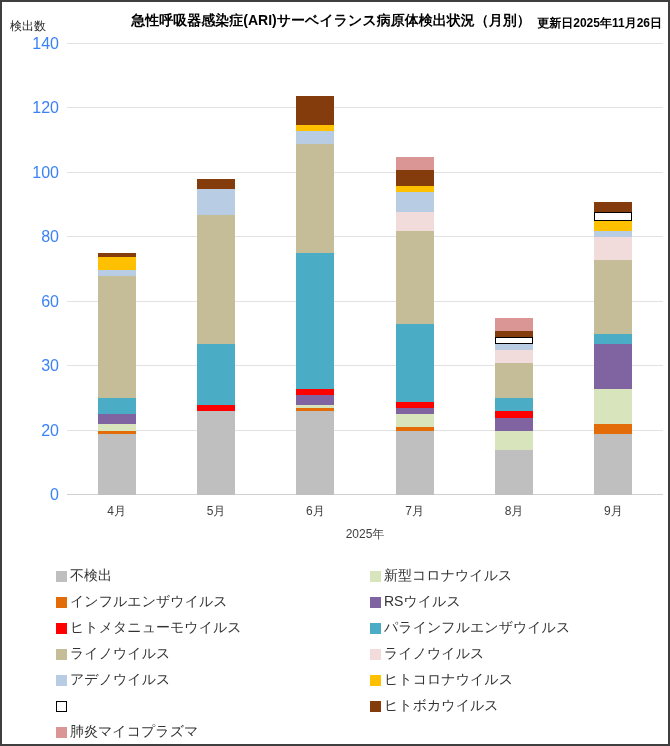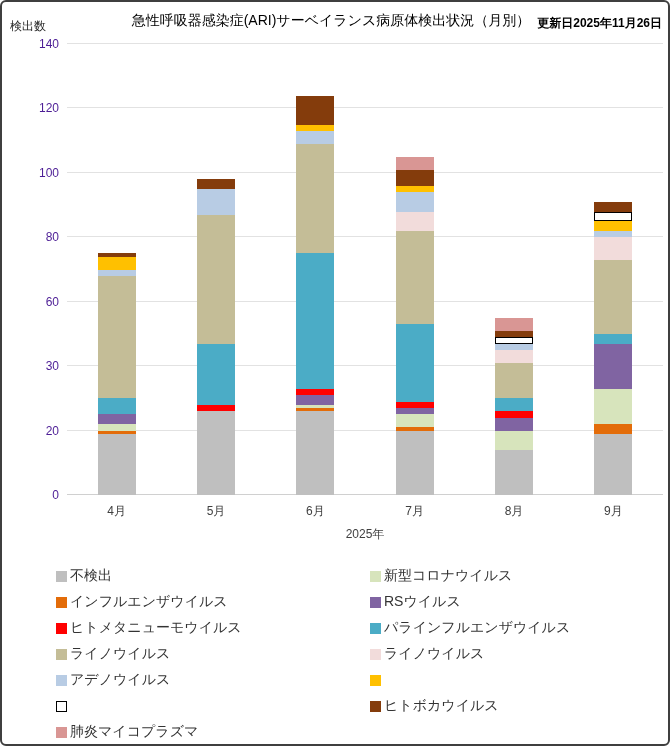--- a/index.html
+++ b/index.html
@@ -1,29 +1,29 @@
 <!DOCTYPE html>
 <html><head>
 <meta charset="utf-8">
 <style>
   html,body{margin:0;padding:0;background:#fff;}
   *{box-sizing:border-box;}
   body{font-family:"Liberation Sans","DejaVu Sans",sans-serif;}
   .frame{
     position:relative;width:670px;height:746px;background:#fff;
-    border:2px solid #3f3f3f;border-radius:6px;overflow:hidden;padding-left:16px;
+    border:2px solid #3f3f3f;border-radius:0;overflow:hidden;padding-left:16px;
   }
   .y-unit{position:absolute;left:8px;top:16px;font-size:12px;color:#262626;}
   .title{position:absolute;left:50%;top:10px;transform:translateX(-51%);
-    font-size:14px;font-weight:normal;color:#000;margin:0;white-space:nowrap;}
+    font-size:14px;font-weight:bold;color:#000;margin:0;white-space:nowrap;}
   .updated{position:absolute;right:6px;top:13px;font-size:12px;font-weight:bold;color:#000;white-space:nowrap;}
   .plot{position:absolute;left:65px;top:42px;width:596px;height:451px;}
   .gridline{position:absolute;left:0;width:100%;height:1px;background:#e2e2e2;}
   .gridline.zero{background:#d0d0d0;}
-  .ytick{position:absolute;width:55px;text-align:right;font-size:12px;color:#4c1d95;line-height:12px;}
+  .ytick{position:absolute;width:55px;text-align:right;font-size:16px;color:#3b82f6;line-height:12px;}
   .cols{position:absolute;left:0;top:0;width:100%;height:100%;display:flex;}
   .slot{flex:1 1 0;display:flex;align-items:flex-end;justify-content:center;}
   .bar{width:38px;display:flex;flex-direction:column-reverse;}
   .seg{width:100%;}
   .seg.outlined{border:1px solid #000;background:#fff;}
   .xlabels{position:absolute;left:65px;top:501px;width:596px;display:flex;}
   .xlabels .xl{flex:1 1 0;text-align:center;font-size:12px;color:#404040;}
   .year{position:absolute;left:65px;top:524px;width:596px;text-align:center;font-size:12px;color:#404040;}
   .legend{
     position:absolute;left:54px;top:561px;width:600px;
@@ -187,20 +187,21 @@
       <div class="li">
         <span class="sw" style="background: rgb(242, 220, 219);"></span>
         <span>ライノウイルス</span>
       </div>
       <div class="li">
         <span class="sw" style="background: rgb(184, 204, 228);"></span>
         <span>アデノウイルス</span>
       </div>
       <div class="li">
         <span class="sw" style="background: rgb(255, 192, 0);"></span>
+        <span>ヒトコロナウイルス</span>
       </div>
       <div class="li">
         <span class="sw outlined"></span>
       </div>
       <div class="li">
         <span class="sw" style="background: rgb(132, 60, 12);"></span>
         <span>ヒトボカウイルス</span>
       </div>
       <div class="li">
         <span class="sw" style="background: rgb(217, 150, 148);"></span>

